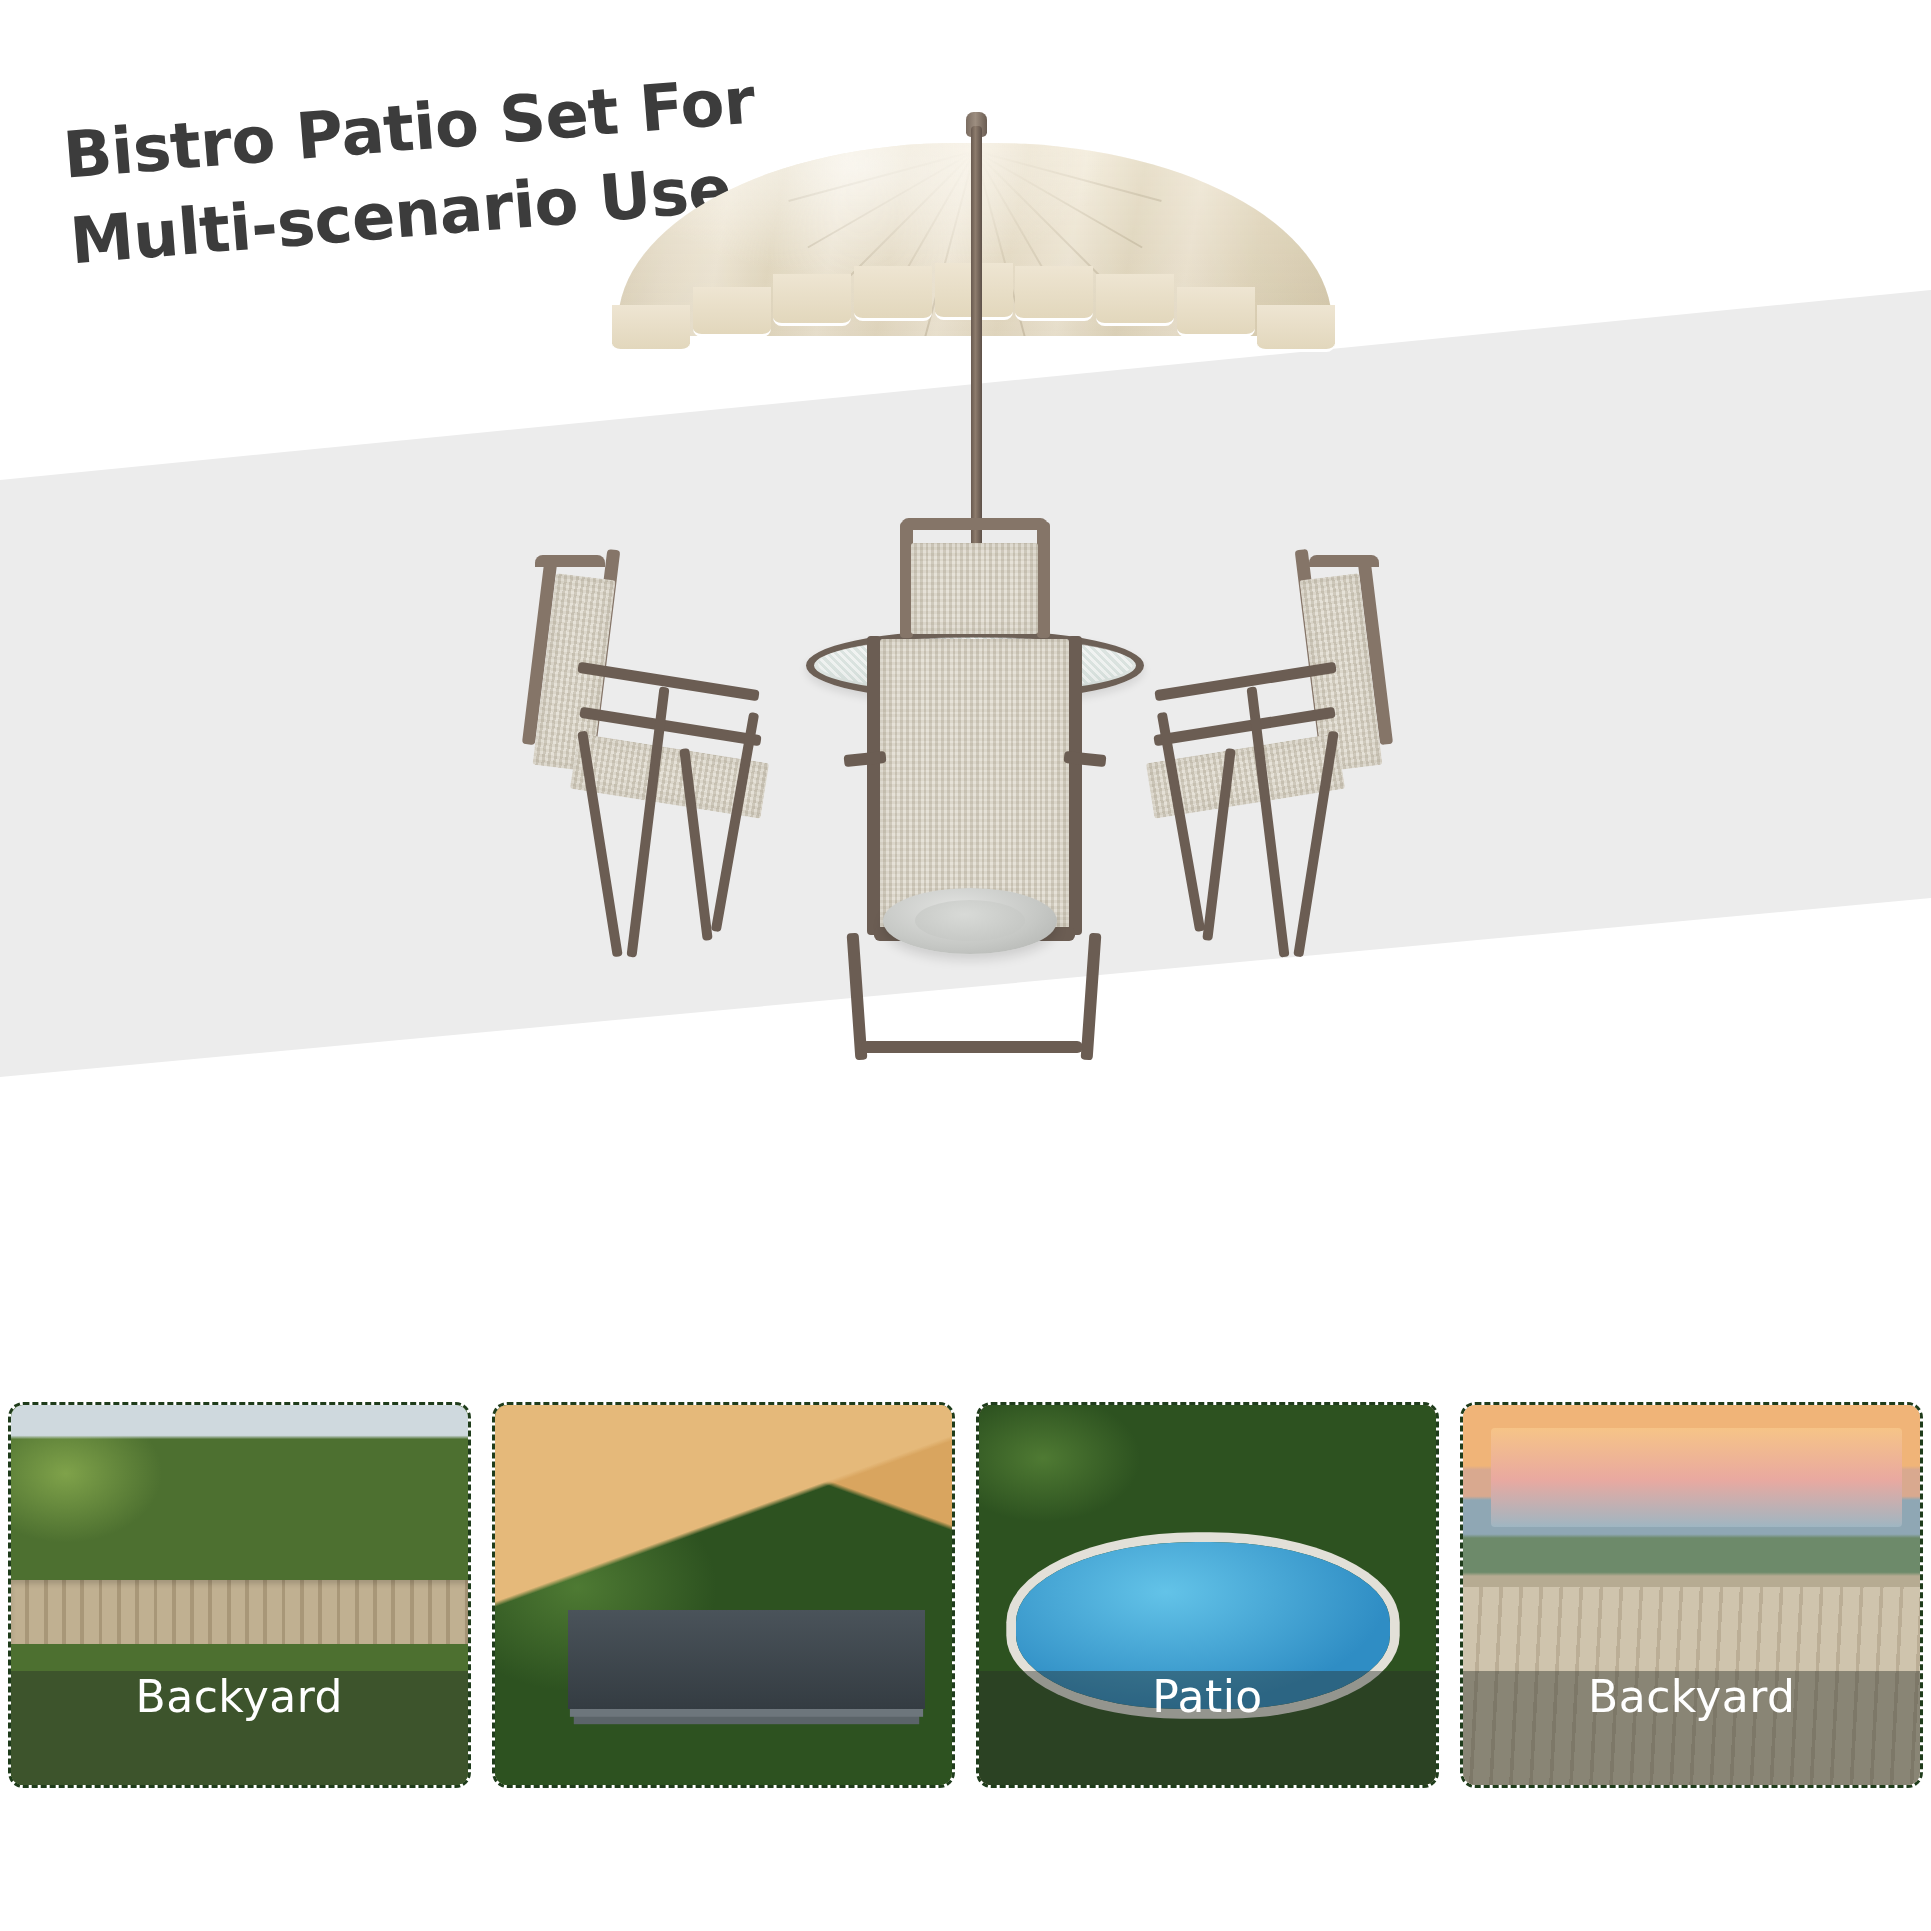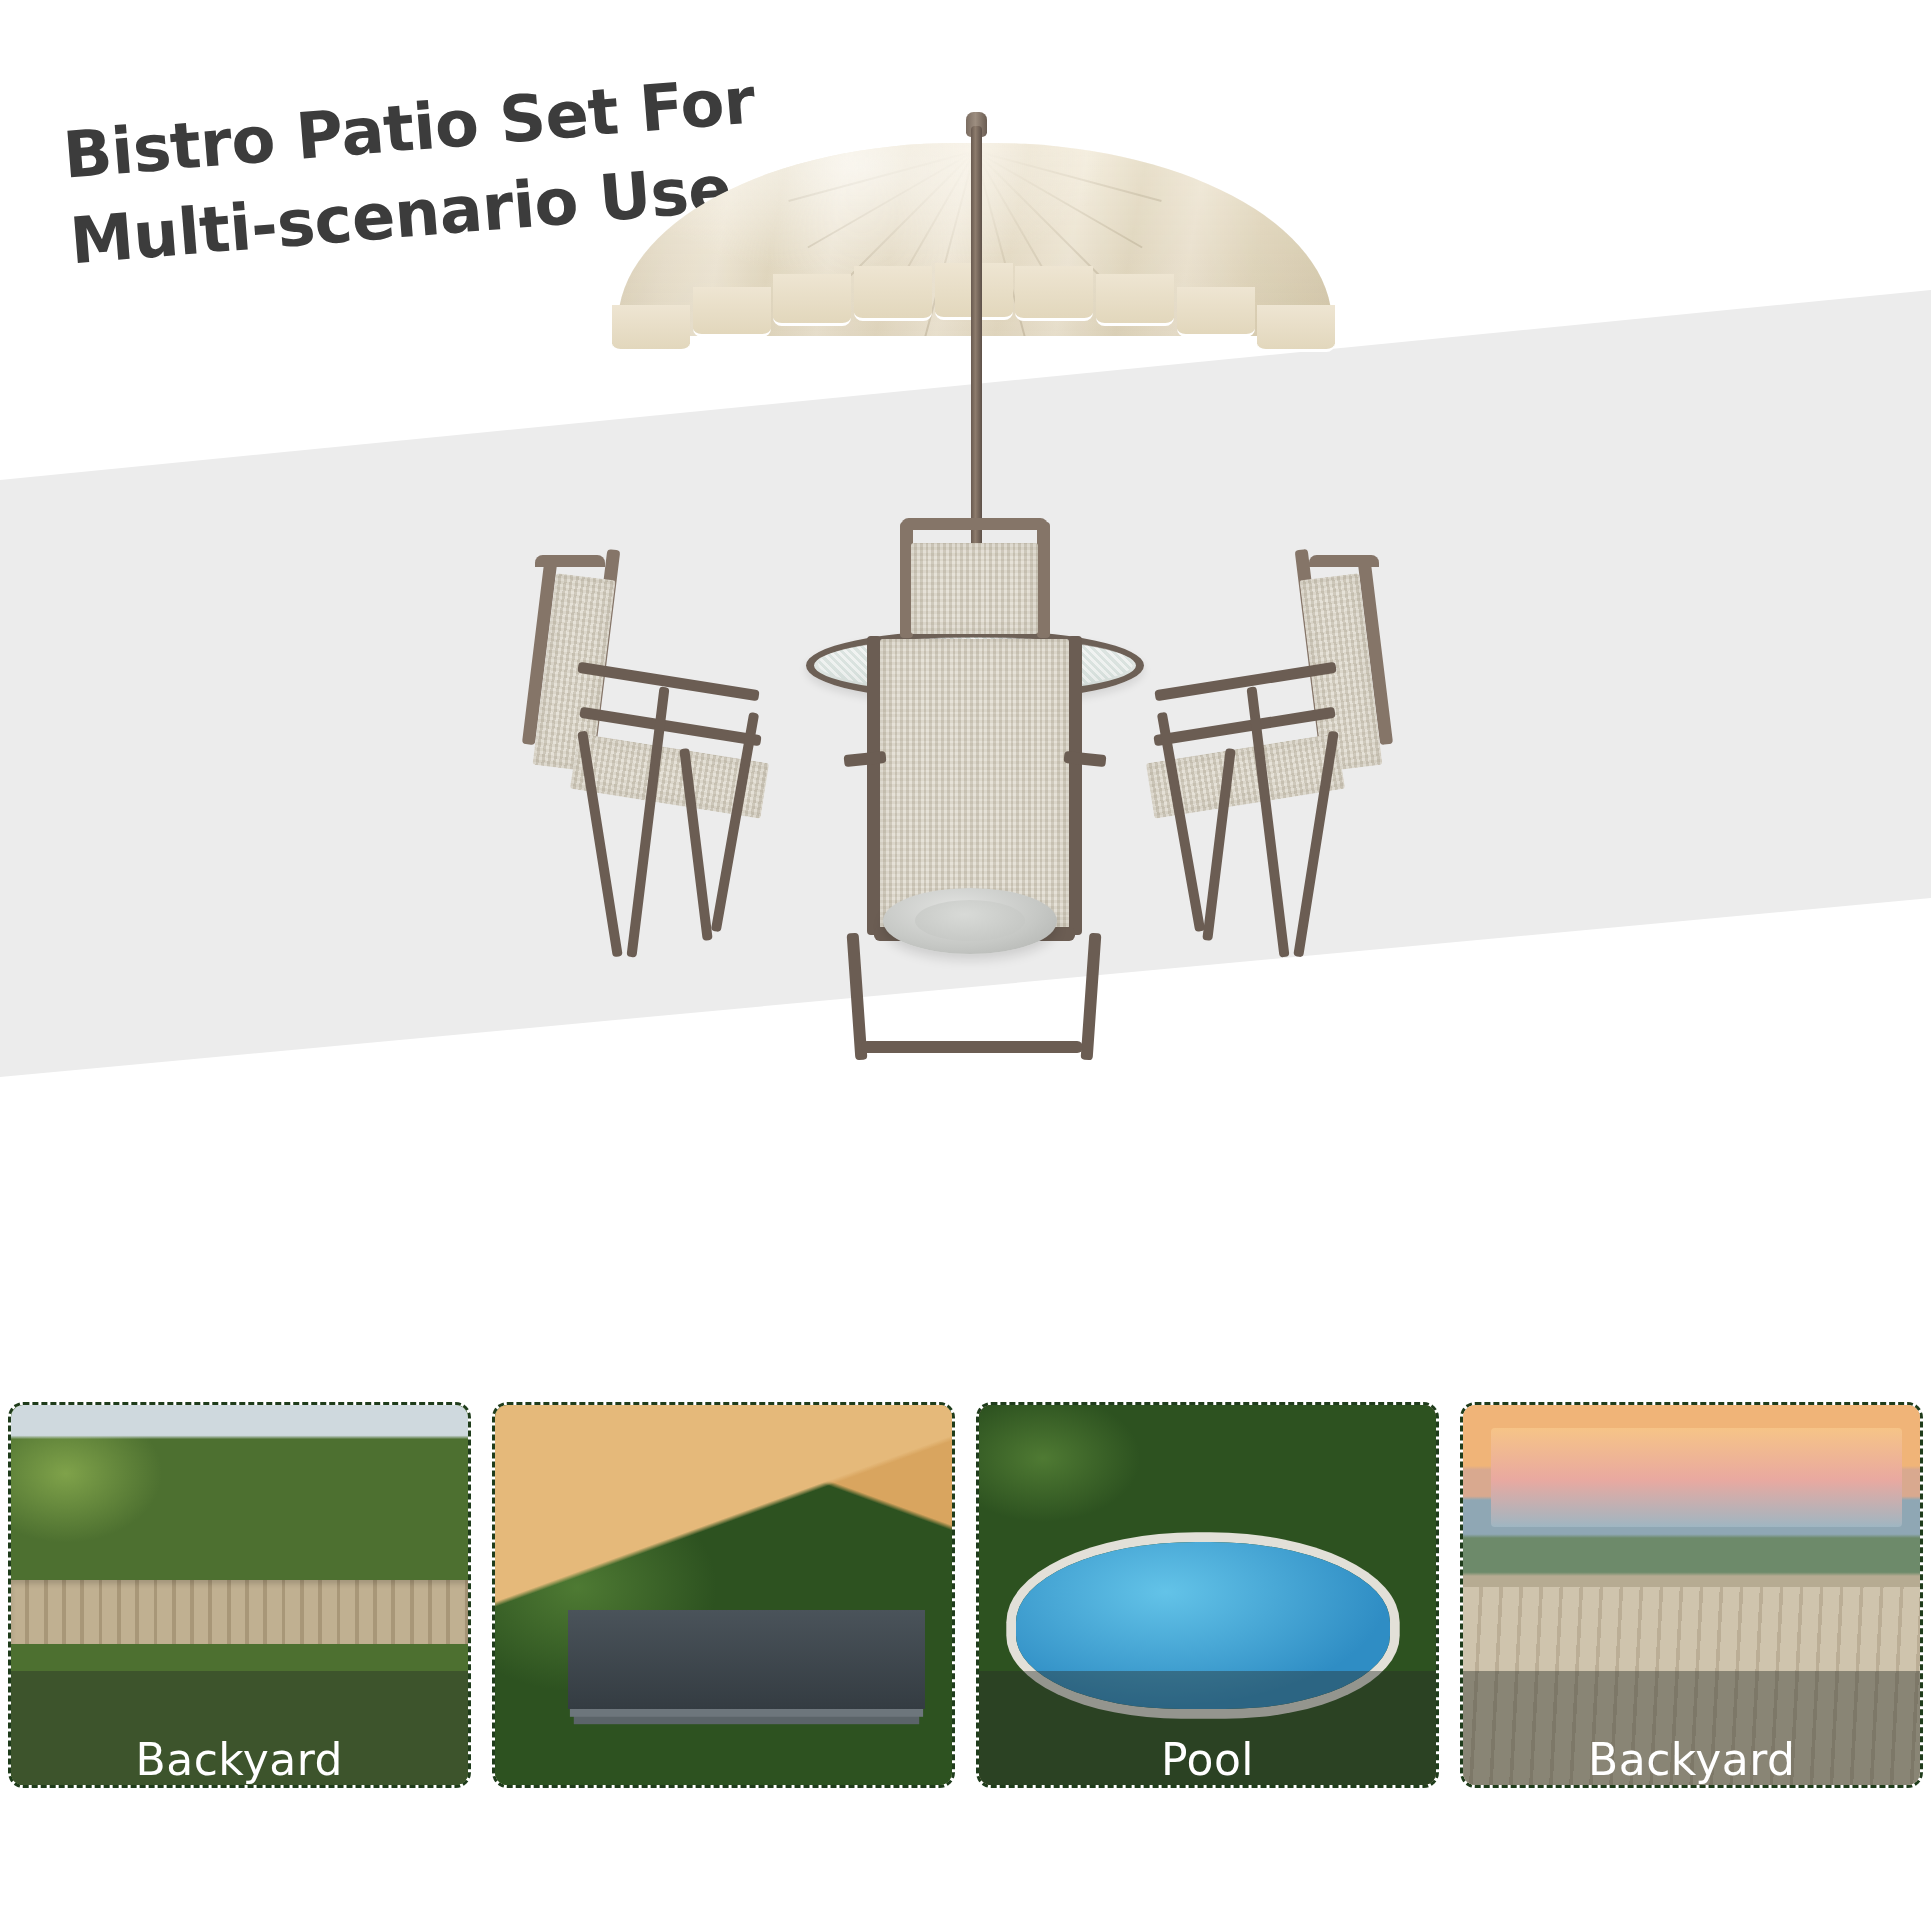--- a/index.html
+++ b/index.html
@@ -123,21 +123,21 @@
     display:flex;gap:21px;padding:0 7.7px;box-sizing:border-box;
   }
   .card{
     position:relative;flex:1;height:386px;border-radius:15.4px;overflow:hidden;
     border:3.9px dashed #1f3c1b;box-sizing:border-box;
   }
   .card .photo{position:absolute;inset:0;}
   .cap{
     position:absolute;left:0;right:0;bottom:0;height:114px;
     background:rgba(40,45,40,.42);
-    display:flex;align-items:flex-end;justify-content:center;
+    display:flex;align-items:flex-start;justify-content:center;
   }
   .cap span{
     color:#ffffff;font-size:44px;font-weight:400;letter-spacing:0.5px;
     font-family:"DejaVu Sans", sans-serif;
   }
 
   
   .sc-backyard{
     background:
       linear-gradient(180deg,#cfd9de 0 8%,rgba(207,217,222,0) 9%),
@@ -297,21 +297,21 @@
         <div class="cap">
           <span style="color: rgb(255, 255, 255);">Backyard</span>
         </div>
       </div>
       <div class="card" style="border-color: rgb(31, 60, 27);">
         <div class="photo sc-indoor"></div>
       </div>
       <div class="card" style="border-color: rgb(31, 60, 27);">
         <div class="photo sc-pool"></div>
         <div class="cap">
-          <span style="color: rgb(255, 255, 255);">Pool</span>
+          <span style="color: rgb(255, 255, 255);">Patio</span>
         </div>
       </div>
       <div class="card" style="border-color: rgb(31, 60, 27);">
         <div class="photo sc-balcony">
           <div class="sky"></div>
         </div>
         <div class="cap">
           <span style="color: rgb(255, 255, 255);">Backyard</span>
         </div>
       </div>

